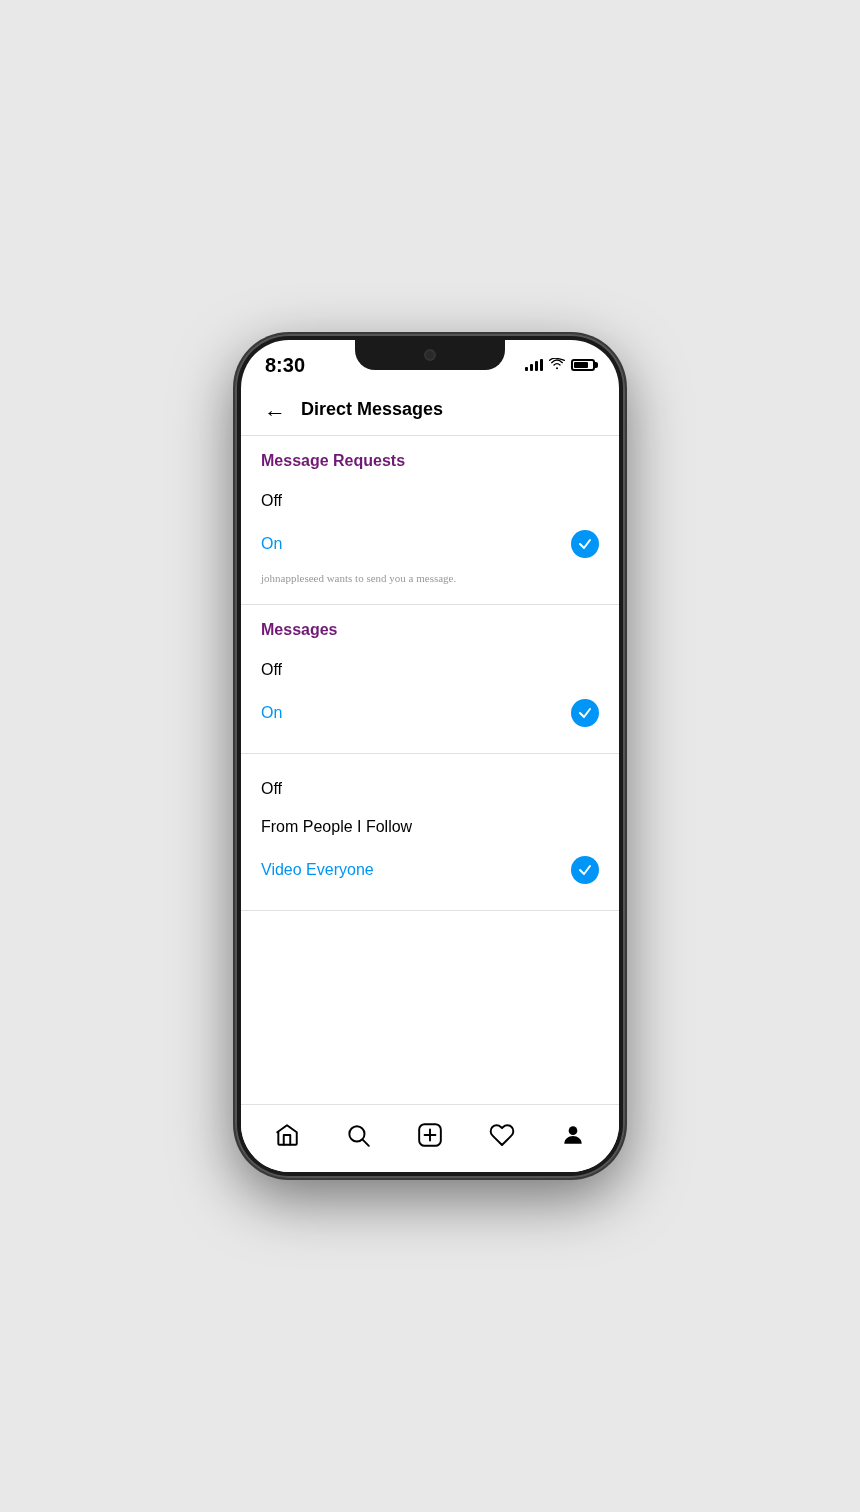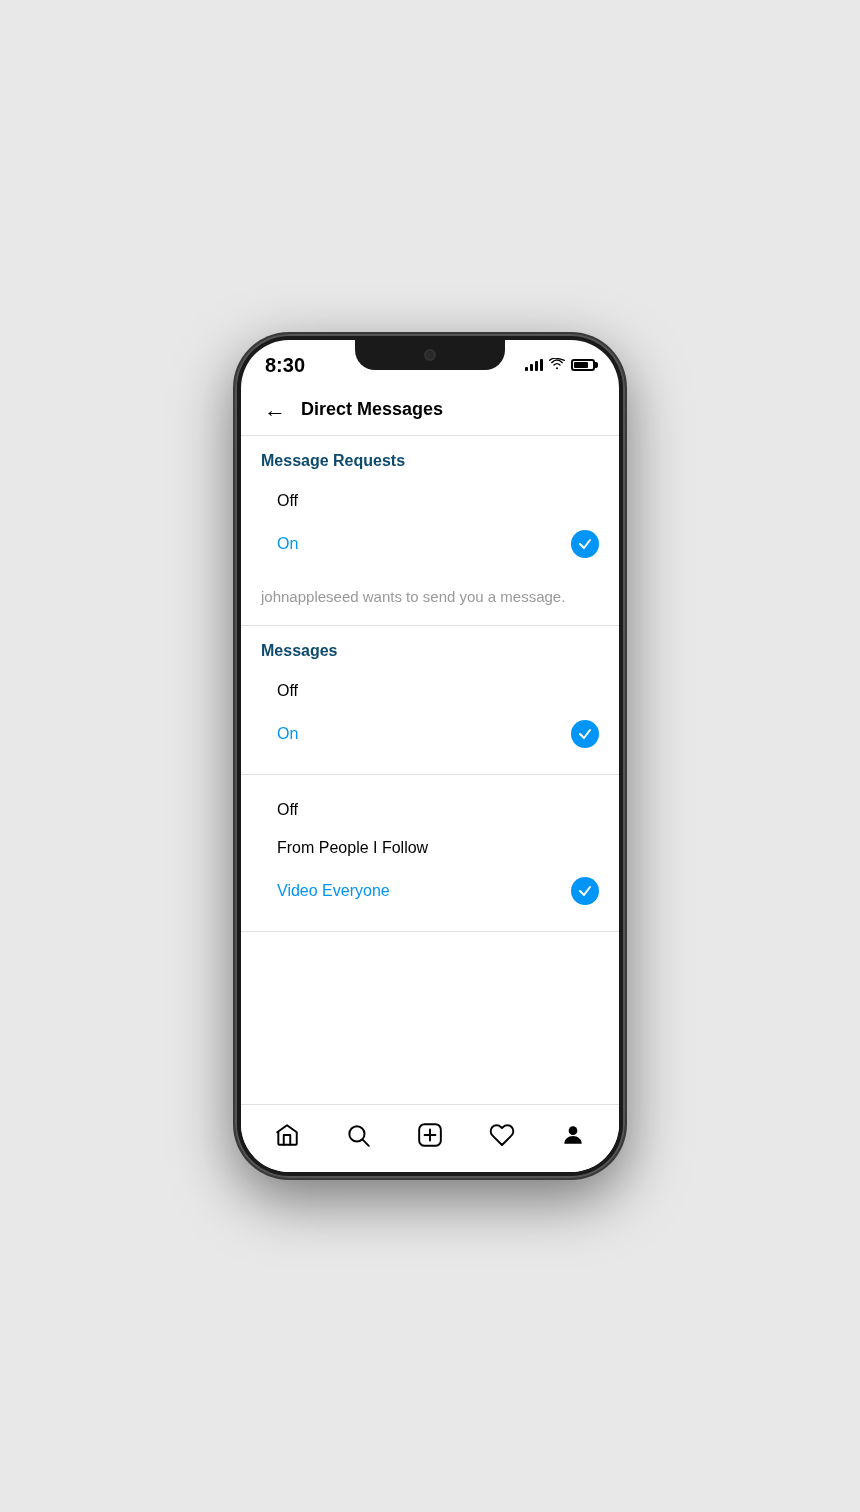--- a/index.html
+++ b/index.html
@@ -207,31 +207,30 @@
     }
 
     .section {
       border-bottom: 1px solid #e0e0e0;
       padding: 16px 20px;
     }
 
     .section-title {
       font-size: 16px;
       font-weight: 700;
-      color: #0c4a6e;
+      color: #701a75;
       margin-bottom: 12px;
     }
 
     .option-row {
       display: flex;
       align-items: center;
       justify-content: space-between;
       padding: 10px 0;
       cursor: pointer;
-      margin-left: 16px;
     }
 
     .option-text {
       font-size: 16px;
       color: #000;
     }
 
     .option-text.selected {
       color: #0095f6;
     }
@@ -246,24 +245,25 @@
       justify-content: center;
       flex-shrink: 0;
     }
 
     .check-circle svg {
       width: 14px;
       height: 14px;
     }
 
     .preview-text {
-      font-size: 15px;
+      font-size: 11px;
       color: #999;
-      margin-top: 20px;
+      margin-top: 4px;
       padding-bottom: 4px;
+      font-family: Liberation Serif, serif;
     }
 
     
     .bottom-nav {
       height: 68px;
       border-top: 1px solid #e0e0e0;
       display: flex;
       align-items: center;
       justify-content: space-around;
       padding: 0 10px;

